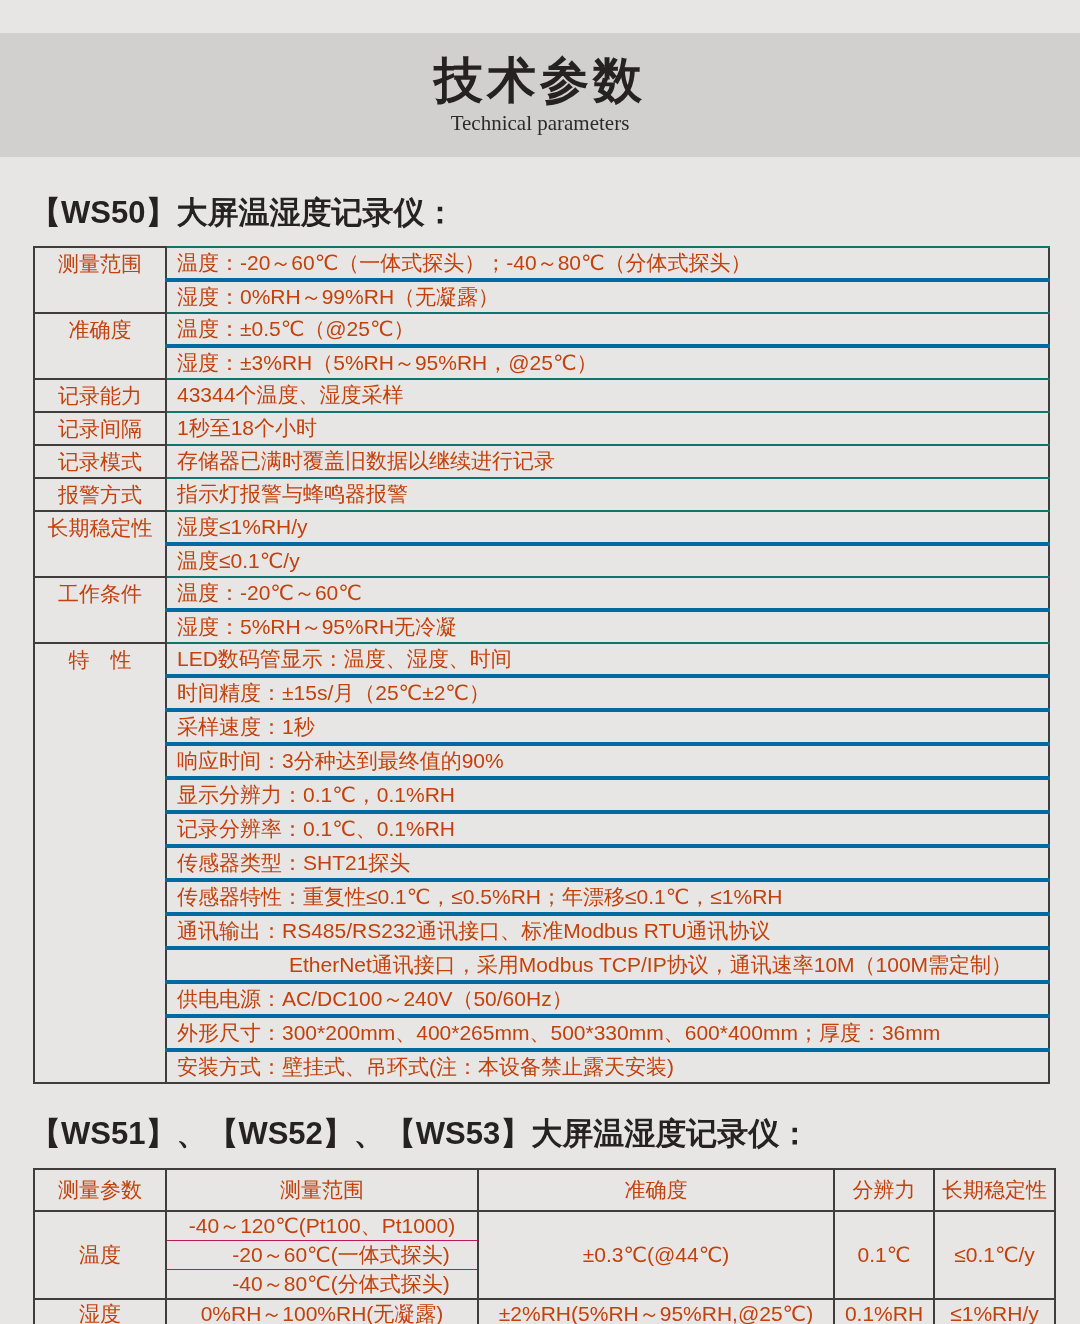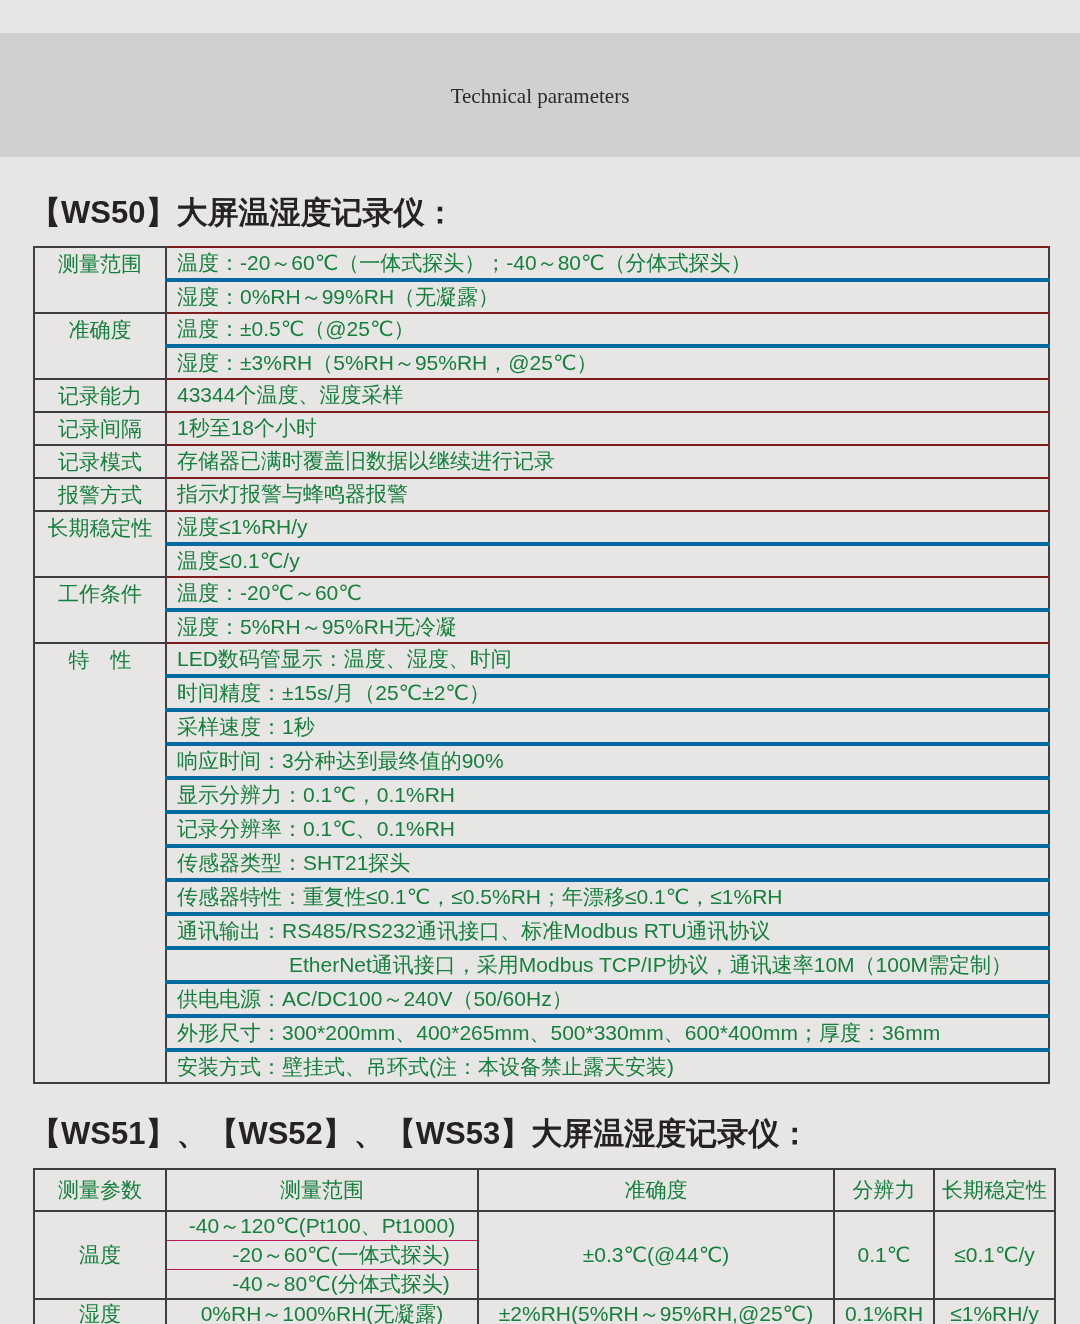--- a/index.html
+++ b/index.html
@@ -26,47 +26,48 @@
     font-size:31px; font-weight:700; color:#262222; line-height:1.15;
   }
   .sec-heading.second { margin-top:32px; margin-bottom:17px; }
   
   table {
     border-collapse:collapse;
     border:2px solid #413d3c;
     margin-left:33px;
     font-size:21px;
     font-weight:500;
-    color:#15803d;
+    color:#c2410c;
     table-layout:fixed;
   }
   td, th { border-left:2px solid #413d3c; overflow:hidden; white-space:nowrap; }
   
   .t1 { width:1017px; }
   .t1 td { height:30px; padding:0 10px; }
   .t1 td.lbl {
     width:112px; text-align:center; vertical-align:top;
     line-height:31px; padding:0 4px; border-top:2px solid #413d3c;
   }
-  .t1 td.val { text-align:left; border-top:2px solid #7f1d1d; }
+  .t1 td.val { text-align:left; border-top:2px solid #0f766e; }
   .t1 td.val.thin { border-top:4px solid #0369a1; }
   .t1 td.val.indent { padding-left:122px; }
   
   .t2 { width:1023px; text-align:center; }
   .t2 th {
     height:32px; font-weight:400; font-size:21px;
     border-bottom:2px solid #413d3c; padding:4px 4px;
   }
   .t2 td { height:28px; padding:0 6px; border-top:2px solid #413d3c;text-align:center; }
   .t2 td.thin { border-top:1px solid #be185d;padding-left:44px; }
 </style>
 </head>
 <body>
 
 <header class="banner">
+  <div class="banner-title">技术参数</div>
   <div class="banner-sub">Technical parameters</div>
 </header>
 
 <h2 class="sec-heading">【WS50】大屏温湿度记录仪：</h2>
 
 <table class="t1">
   <colgroup>
       <col style="width:132px">
       <col>
     </colgroup>

